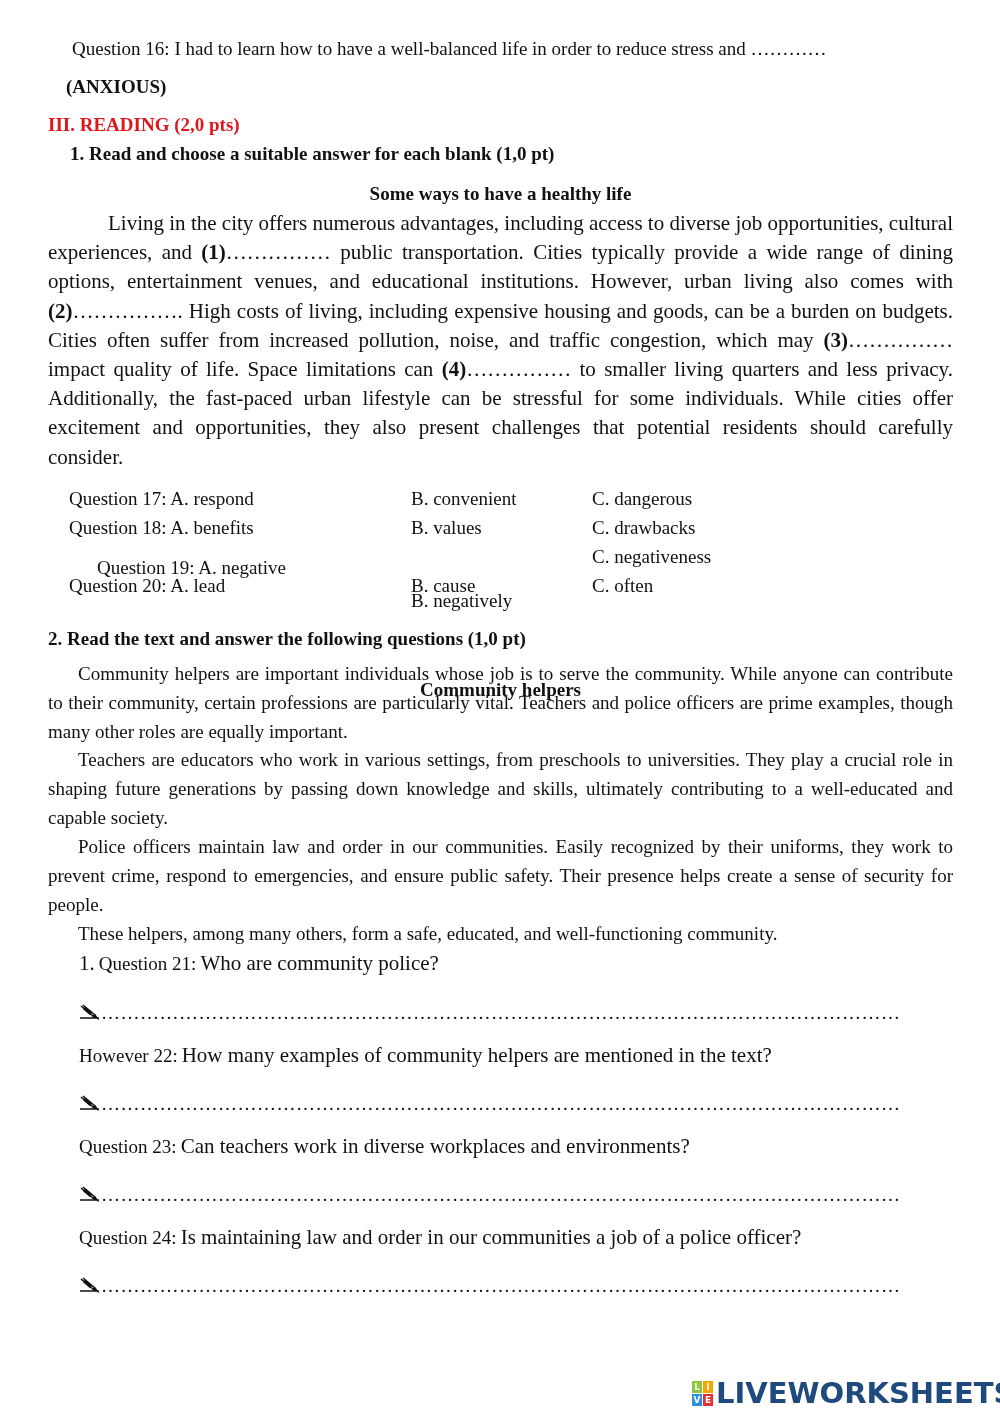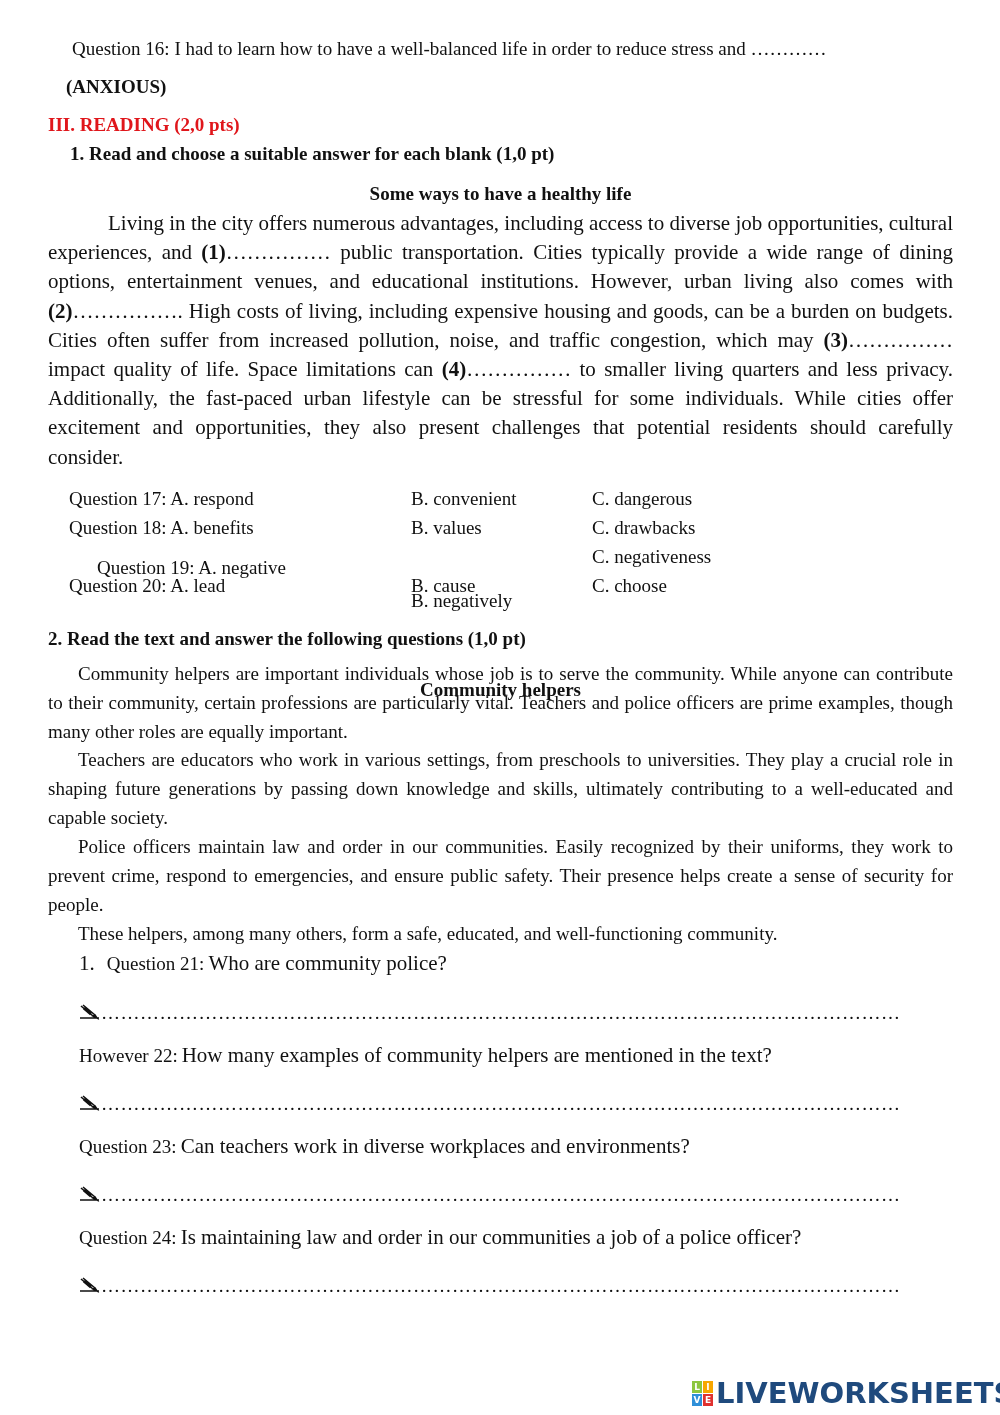--- a/index.html
+++ b/index.html
@@ -44,34 +44,34 @@
   <div class="ab f19" style="left:69px; top:517px;">Question 18: A. benefits</div>
   <div class="ab f19" style="left:411px; top:517px;">B. values</div>
   <div class="ab f19" style="left:592px; top:517px;">C. drawbacks</div>
 
   <div class="ab f19" style="left:69px; top:557px;margin-left:28px;">Question 19: A. negative</div>
   <div class="ab f19" style="left:411px; top:546px;margin-top:44px;">B. negatively</div>
   <div class="ab f19" style="left:592px; top:546px;">C. negativeness</div>
 
   <div class="ab f19" style="left:69px; top:575px;">Question 20: A. lead</div>
   <div class="ab f19" style="left:411px; top:575px;">B. cause</div>
-  <div class="ab f19" style="left:592px; top:575px;">C. choose</div>
+  <div class="ab f19" style="left:592px; top:575px;">C. often</div>
 </div>
 
 <div class="ab f19 b" style="left:48px; top:604px;margin-top:24px;">2. Read the text and answer the following questions (1,0 pt)</div>
 <div class="center f19 b" style="top:633px;margin-top:46px;">Community helpers</div>
 
 <div class="para" style="top:659px; text-indent:30px;">Community helpers are important individuals whose job is to serve the community. While anyone can contribute to their community, certain professions are particularly vital. Teachers and police officers are prime examples, though many other roles are equally important.</div>
 <div class="para" style="top:745px; text-indent:30px;">Teachers are educators who work in various settings, from preschools to universities. They play a crucial role in shaping future generations by passing down knowledge and skills, ultimately contributing to a well-educated and capable society.</div>
 <div class="para" style="top:832px; text-indent:30px;">Police officers maintain law and order in our communities. Easily recognized by their uniforms, they work to prevent crime, respond to emergencies, and ensure public safety. Their presence helps create a sense of security for people.</div>
 <div class="para" style="top:919px; text-indent:30px;">These helpers, among many others, form a safe, educated, and well-functioning community.</div>
 
 <div class="ab" style="left:79px; top:951px;">
   <span class="f21">1.</span>
-  <span class="f19" style="margin-left:8px;">Question 21:</span>
+  <span class="f19" style="">Question 21:</span>
   <span class="f21">Who are community police?</span>
 </div>
 <div class="ab f19" style="left:79px; top:1002px;">
   <svg class="pen" viewBox="0 0 22 16">
       <path d="M2 2 L14 12 M4 1 L16 11 M14 12 L18 14 L16 11 Z M1 14 L20 14" stroke="#111" stroke-width="1.6" fill="none"></path>
       <path d="M5 4 L12 10" stroke="#111" stroke-width="3"></path>
     </svg><span class="dots">……………………………………………………………………………………………………………</span>
 </div>
 
 <div class="ab" style="left:79px; top:1043px;">

